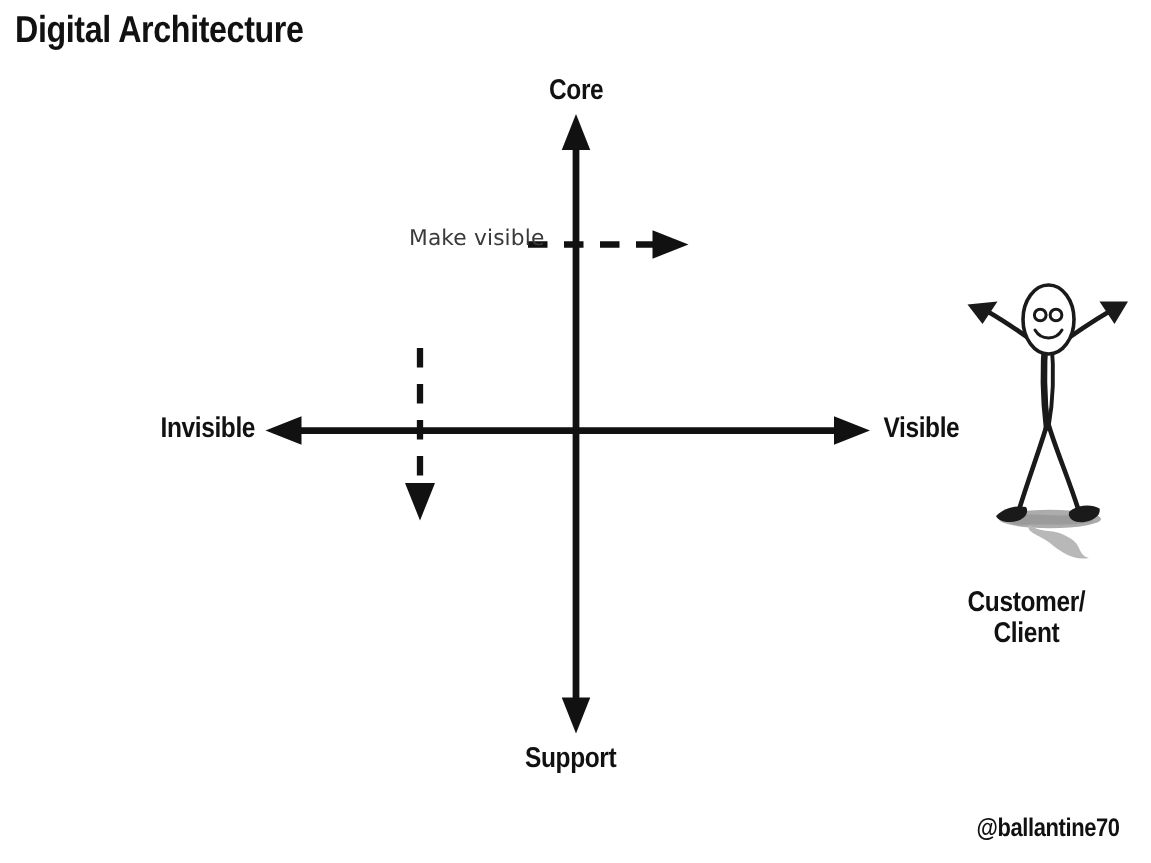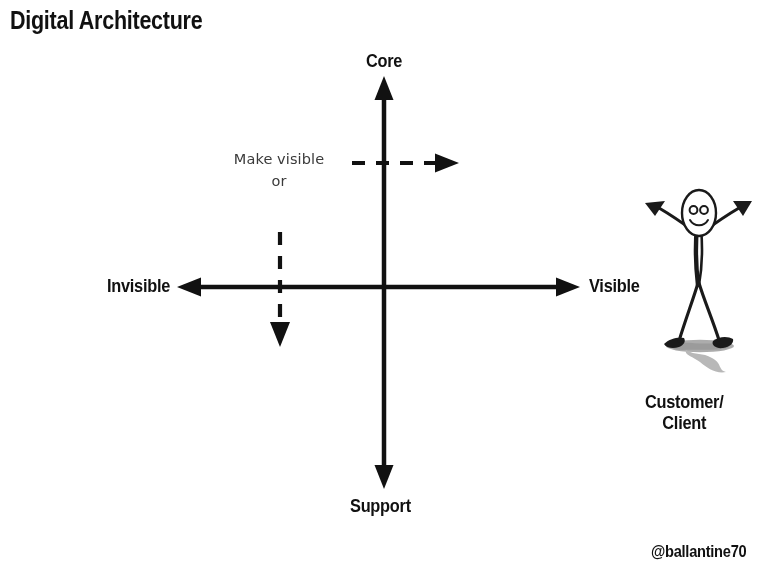--- a/index.html
+++ b/index.html
@@ -78,21 +78,21 @@
     left: 651px;
     top: 542px;
     font-size: 17px;
     transform-origin: left top;
   }
   #annotation-block {
     position: absolute;
     left: 195px;
     top: 148px;
     width: 168px;
-    text-align: center;
+    text-align: right;
     color: #3a3a3a;
     font-family: "DejaVu Sans", sans-serif;
     font-size: 14.5px;
     line-height: 1.52;
     letter-spacing: 0.1px;
   }
   .ann-line {
     display: block;
   }
 </style>
@@ -162,21 +162,20 @@
   <div class="lbl cond" id="axis-label-core">Core</div>
 
   <div class="lbl cond" id="axis-label-support">Support</div>
 
   <div class="lbl cond" id="axis-label-invisible">Invisible</div>
 
   <div class="lbl cond" id="axis-label-visible">Visible</div>
 
   <div id="annotation-block">
     <span class="ann-line">Make visible</span>
-    <span class="ann-line">or</span>
   </div>
 
   <div class="lbl cond" id="persona-caption">
     <div>Customer/</div>
     <div>Client</div>
   </div>
 
   <div class="lbl cond" id="watermark">@ballantine70</div>
 
 </div>

